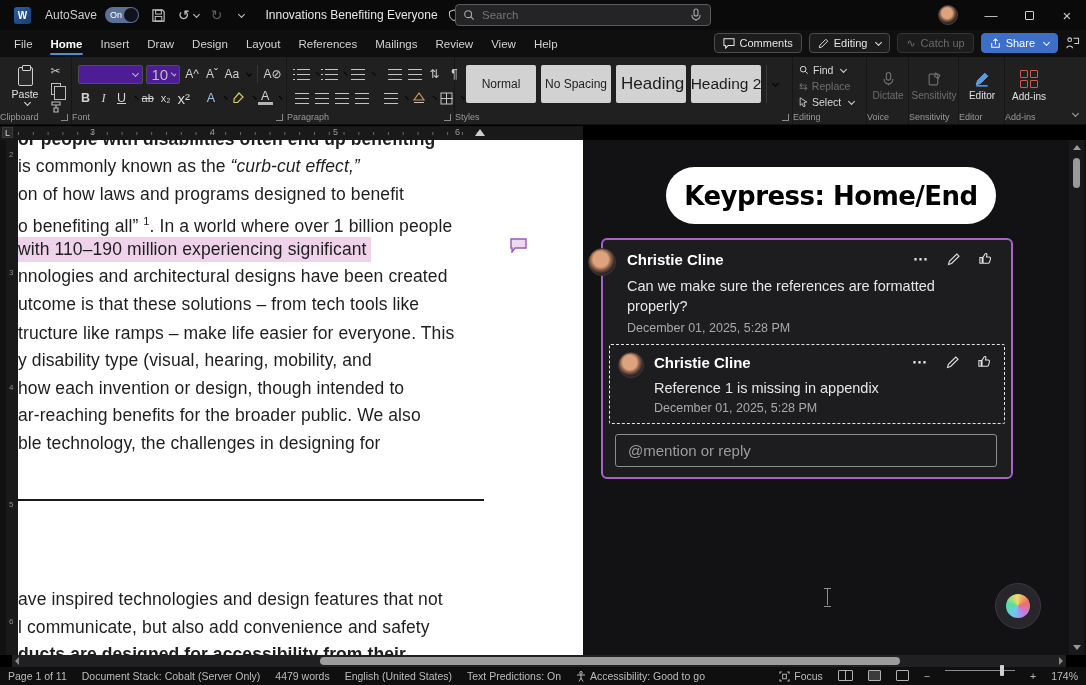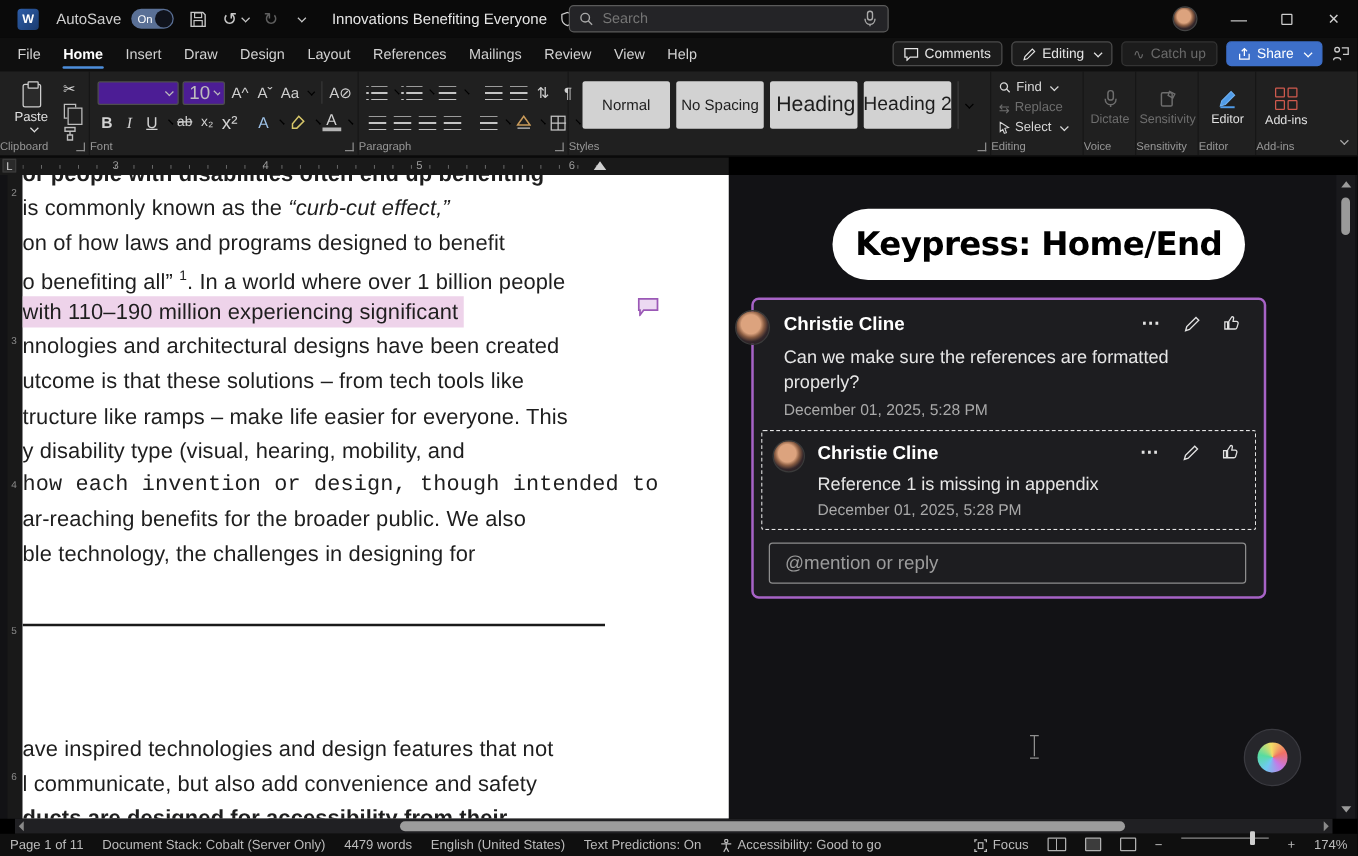--- a/index.html
+++ b/index.html
@@ -470,21 +470,21 @@
   <div id="page">
     <div class="dl" style="top:-14px; font-weight:bold;">or people with disabilities often end up benefiting</div>
     <div class="dl" style="top:41px;">on of how laws and programs designed to benefit</div>
     <div class="dl" style="top:13px;"><span>is commonly known as the </span><i>“curb-cut effect,”</i></div>
     <div class="dl" style="top:68px;"><span>o benefiting all” </span><sup class="fn">1</sup><span>. In a world where over 1 billion people</span></div>
     <div class="dl" style="top:96px;"><span class="hl">with 110–190 million experiencing significant</span></div>
     <div class="dl" style="top:123px;">nnologies and architectural designs have been created</div>
     <div class="dl" style="top:151px;">utcome is that these solutions – from tech tools like</div>
     <div class="dl" style="top:180px;">tructure like ramps – make life easier for everyone. This</div>
     <div class="dl" style="top:207px;">y disability type (visual, hearing, mobility, and</div>
-    <div class="dl" style="top:235px;font-family:Liberation Mono, monospace;">how each invention or design, though intended to</div>
+    <div class="dl" style="top:235px;">how each invention or design, though intended to</div>
     <div class="dl" style="top:262px;">ar-reaching benefits for the broader public. We also</div>
     <div class="dl" style="top:290px;">ble technology, the challenges in designing for</div>
     <div class="divider"></div>
     <div class="dl" style="top:446px;">ave inspired technologies and design features that not</div>
     <div class="dl" style="top:474px;">l communicate, but also add convenience and safety</div>
     <div class="dl" style="top:501px; font-weight:bold;">ducts are designed for accessibility from their</div>
   </div>
 
   <svg id="anchor" viewBox="0 0 18 15">
     <path d="M1 1h15v9H5l-3 4v-4H1z" fill="#ecd9f2" stroke="#9b59b6" stroke-width="1.4"></path>

